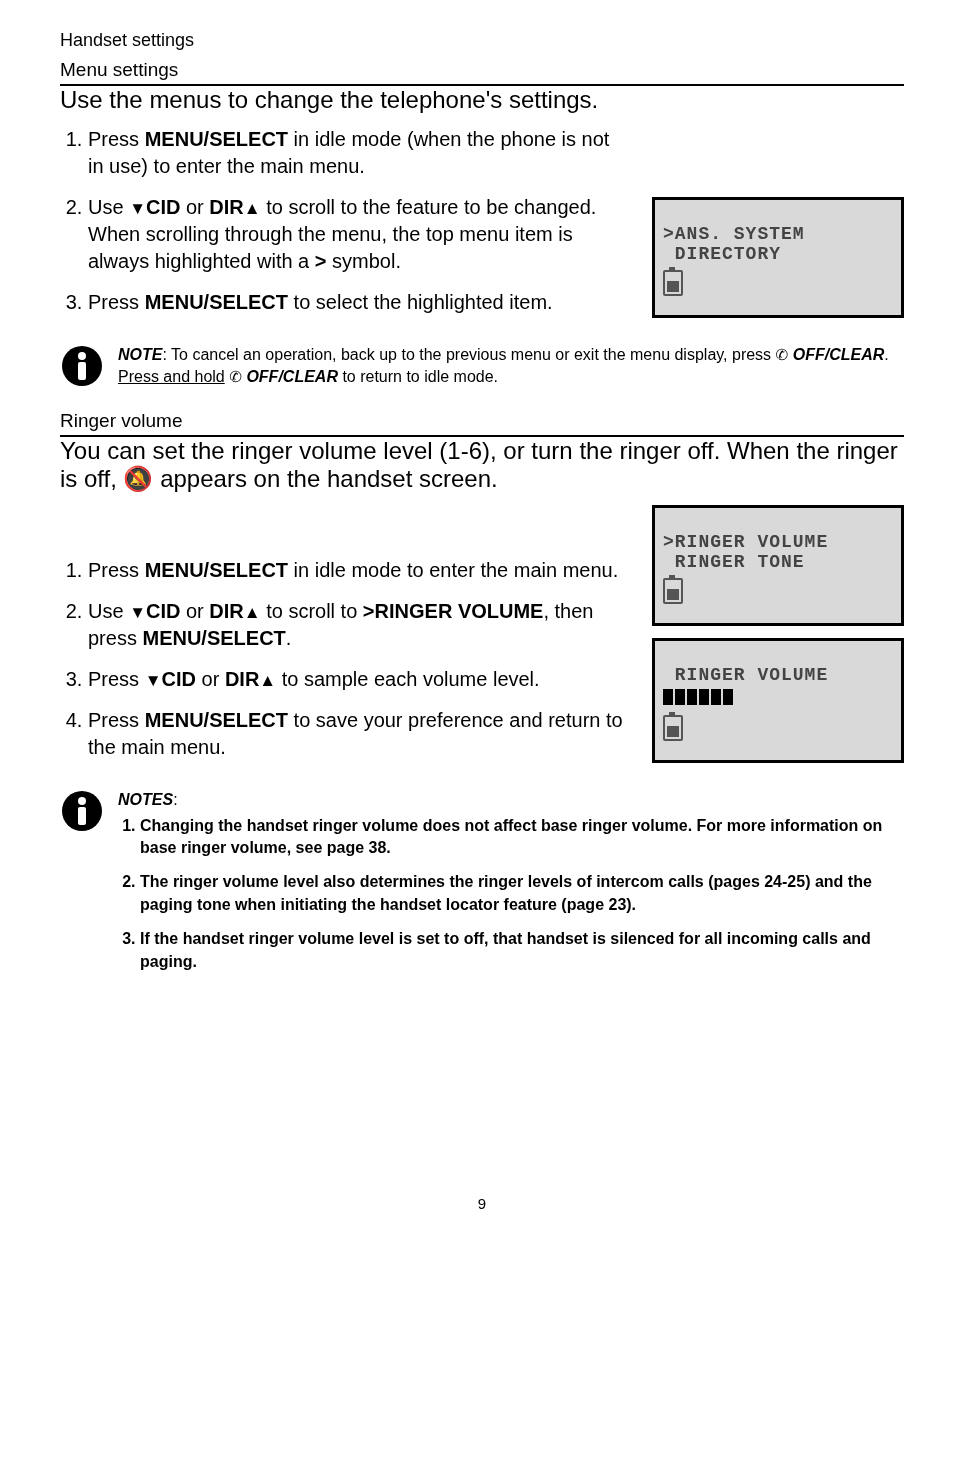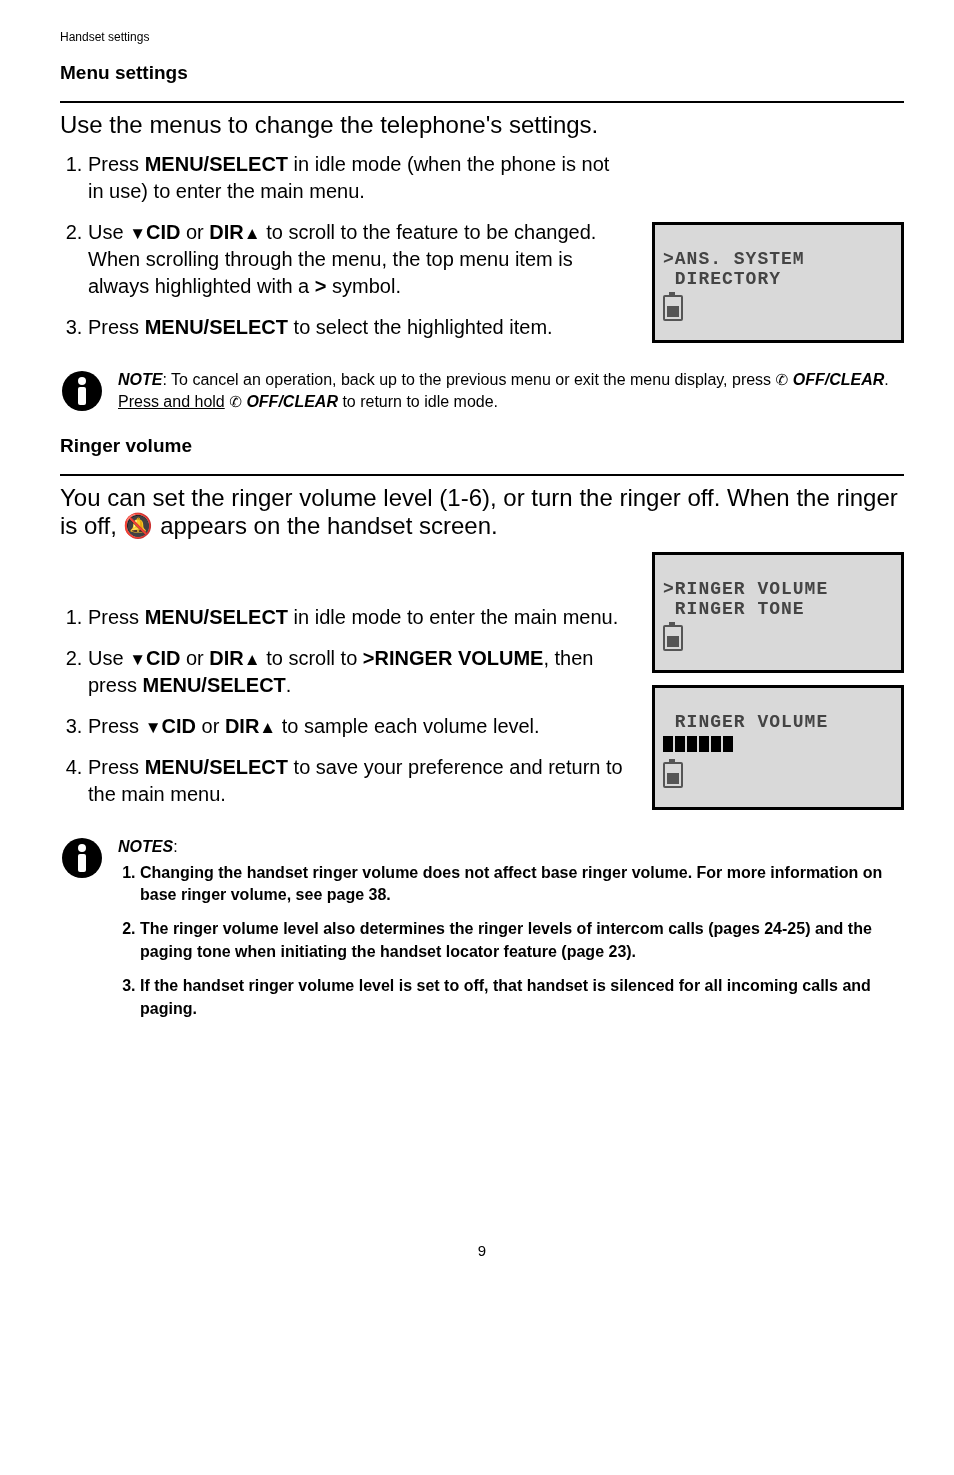--- a/index.html
+++ b/index.html
@@ -8,34 +8,33 @@
     padding: 0;
     font-family: Arial, Helvetica, sans-serif;
     color: #000;
     width: 954px;
     background: #fff;
   }
   .page {
     padding: 30px 50px 20px 60px;
   }
   .breadcrumb {
-    font-size: 12px;
-    margin-bottom: 18px;
+    font-size: 18px;
+    margin-bottom: 8px;
   }
   .title {
     font-size: 30px;
     margin: 0 0 18px 0;
     font-weight: normal;
   }
   .section-head {
     font-size: 19px;
-    font-weight: bold;
+    font-weight: normal;
     border-bottom: 2px solid #000;
-    padding-bottom: 17px;
-    margin-bottom: 8px;
+    padding-bottom: 3px;
   }
   .lead {
     font-size: 24px;
     margin-bottom: 12px;
   }
   .row {
     display: flex;
     align-items: flex-end;
     gap: 28px;
   }

